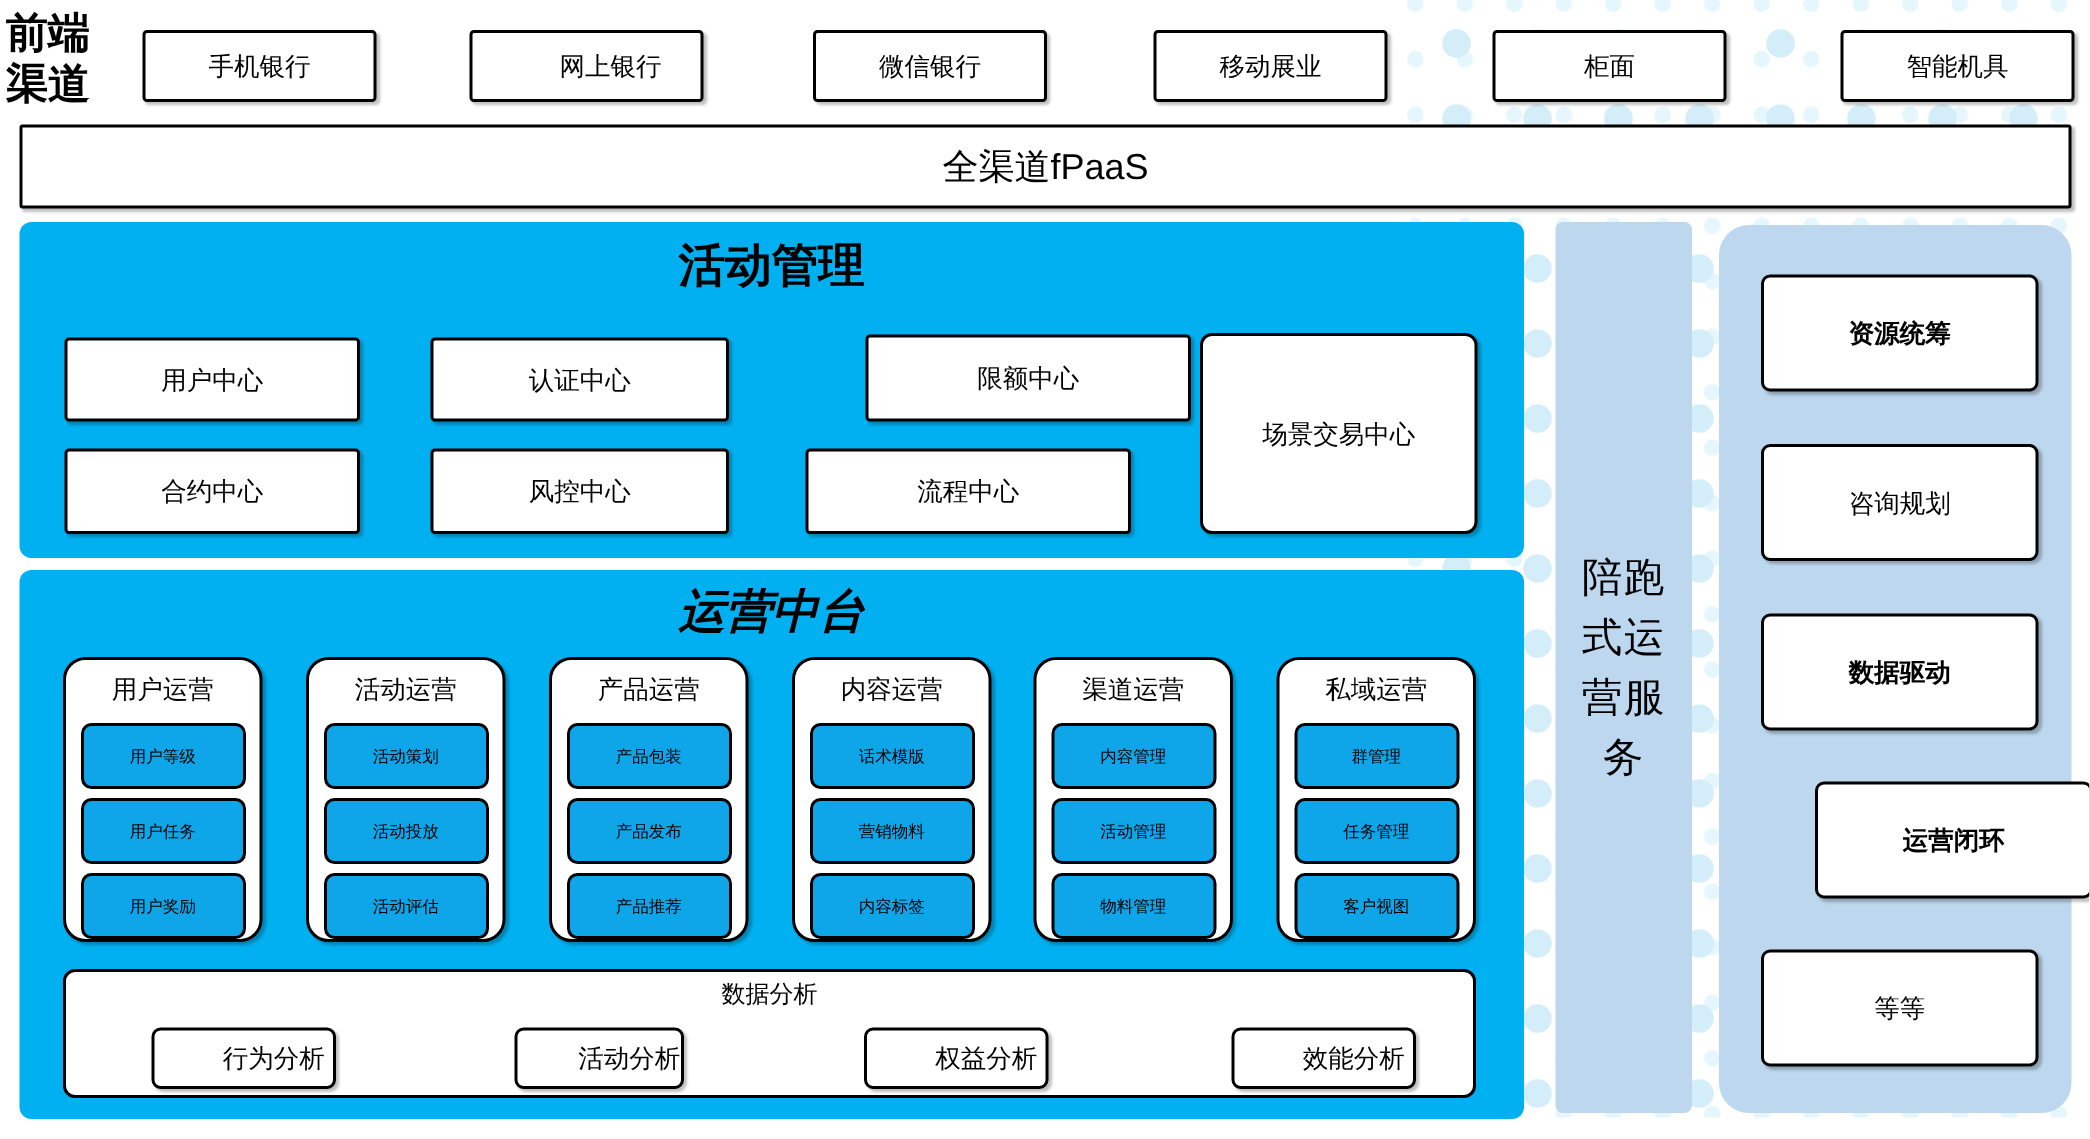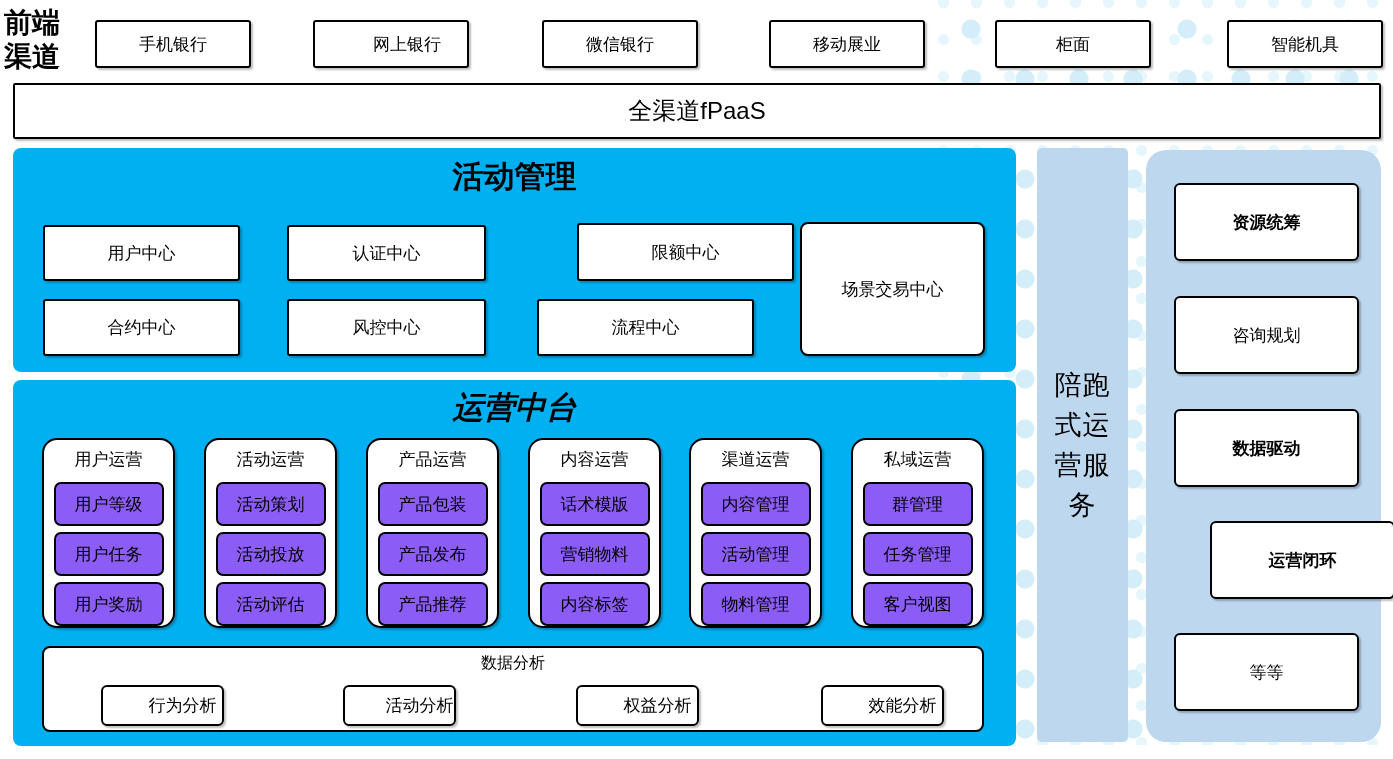--- a/index.html
+++ b/index.html
@@ -86,27 +86,27 @@
   }
   .group-title {
     font-size: 17px;
     font-weight: 500;
     height: 28px;
     line-height: 24px;
     white-space: nowrap;
   }
   .group-item {
     width: 110px; height: 44px;
-    background: #8b5cf6;
+    background: #0ea5e9;
     border: 2px solid #000;
     border-radius: 7px;
     display: flex;
     align-items: center;
     justify-content: center;
-    font-size: 17px;
+    font-size: 11px;
     margin-top: 6px;
     white-space: nowrap;
   }
   .analysis {
     position: absolute;
     left: 29px; top: 266px;
     width 942px;
     width: 942px; height: 86px;
     background: #fff;
     border: 2px solid #000;

